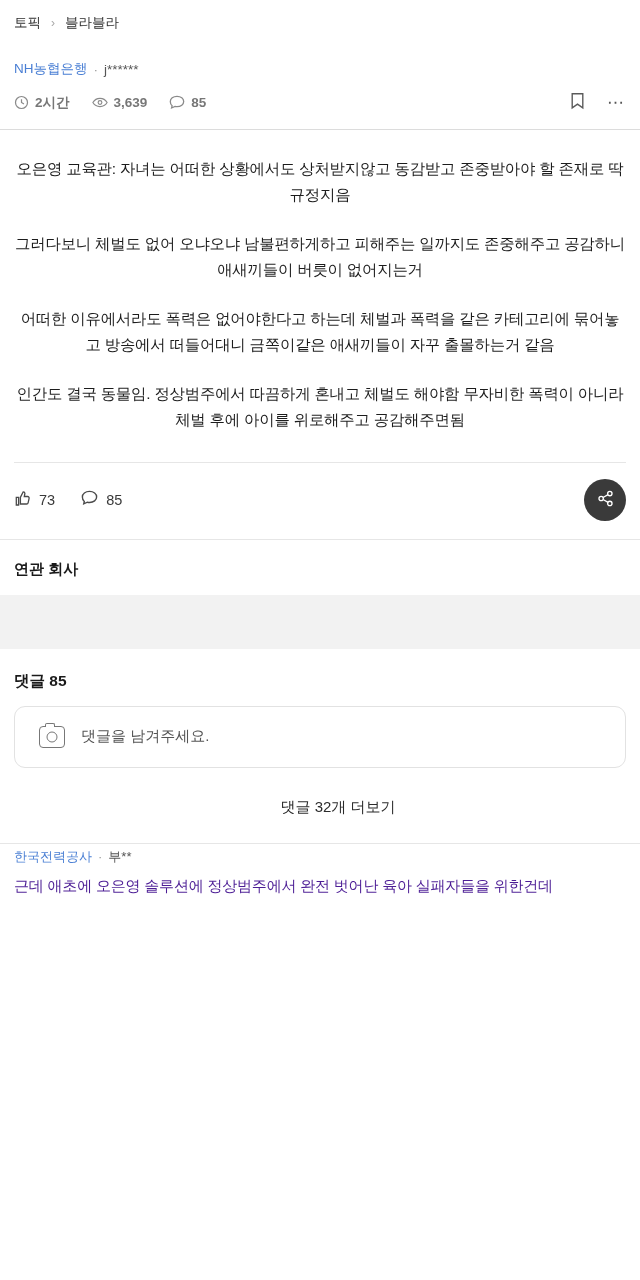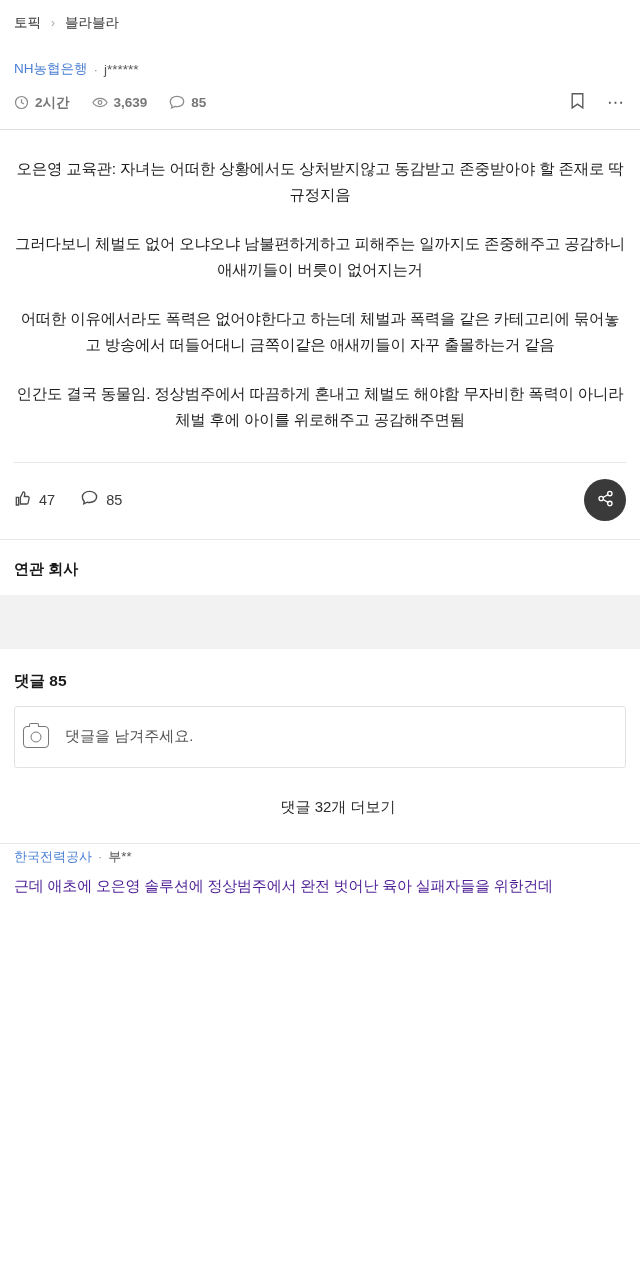--- a/index.html
+++ b/index.html
@@ -108,24 +108,24 @@
   .comments-head {
     padding: 22px 14px 14px 14px;
     font-size: 15.5px;
     font-weight: bold;
     color: #1a1a1a;
   }
   .comment-input {
     margin: 0 14px;
     height: 62px;
     border: 1px solid #e2e2e2;
-    border-radius: 3px;
-    display: flex;
-    align-items: center;
-    padding: 0 8px;
+    border-radius: 11px;
+    display: flex;
+    align-items: center;
+    padding: 0 24px;
     gap: 16px;
   }
   .cam-icon {
     width: 26px; height: 22px;
     border: 1.6px solid #777;
     border-radius: 4px;
     position: relative;
     flex: 0 0 auto;
   }
   .cam-icon::before {
@@ -244,21 +244,21 @@
 
   <div class="react-sep"></div>
 
   <div class="reactions">
     <span class="react-item">
       <span>
         <svg width="17" height="17" viewBox="0 0 17 17" fill="none" stroke="#4a4a4a" stroke-width="1.3">
           <path d="M4.6 7.4V15H2.3V7.4h2.3zM6.4 7.4l2.8-5.6c.9 0 1.7.8 1.7 1.7l-.6 3h3.4c.9 0 1.6.9 1.4 1.8l-1 4.5c-.15.7-.8 1.2-1.5 1.2H6.4V7.4z"></path>
         </svg>
       </span>
-      <span>47</span>
+      <span>73</span>
     </span>
     <span class="react-item">
       <span>
         <svg width="17" height="16" viewBox="0 0 16 15" fill="none" stroke="#4a4a4a" stroke-width="1.3">
           <path d="M8 1.3c3.9 0 6.7 2.3 6.7 5.2s-2.8 5.2-6.7 5.2c-.7 0-1.4-.08-2-.22L2.6 13l.5-2.2C2 9.9 1.3 8.6 1.3 6.5 1.3 3.6 4.1 1.3 8 1.3z"></path>
         </svg>
       </span>
       <span>85</span>
     </span>
     <span class="share-btn">

